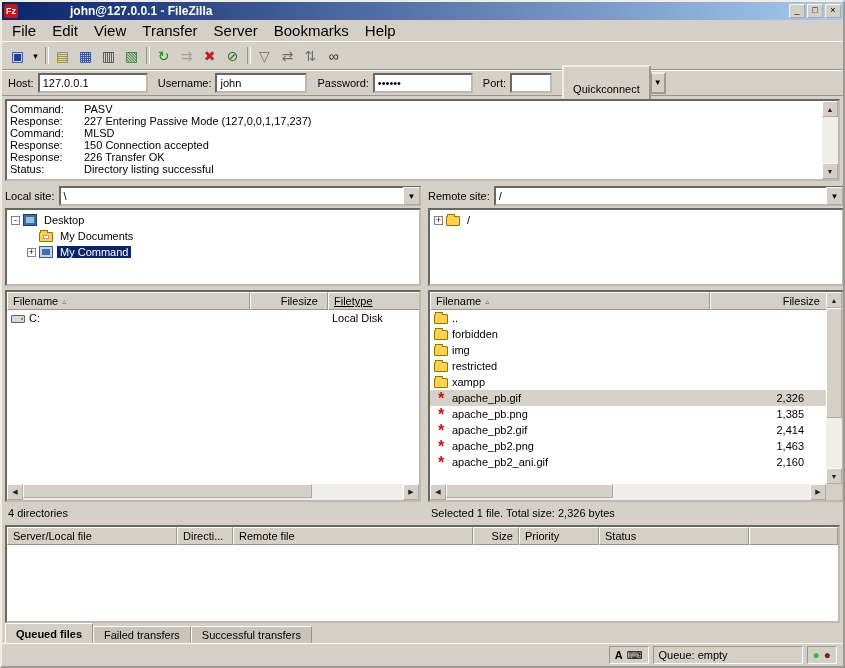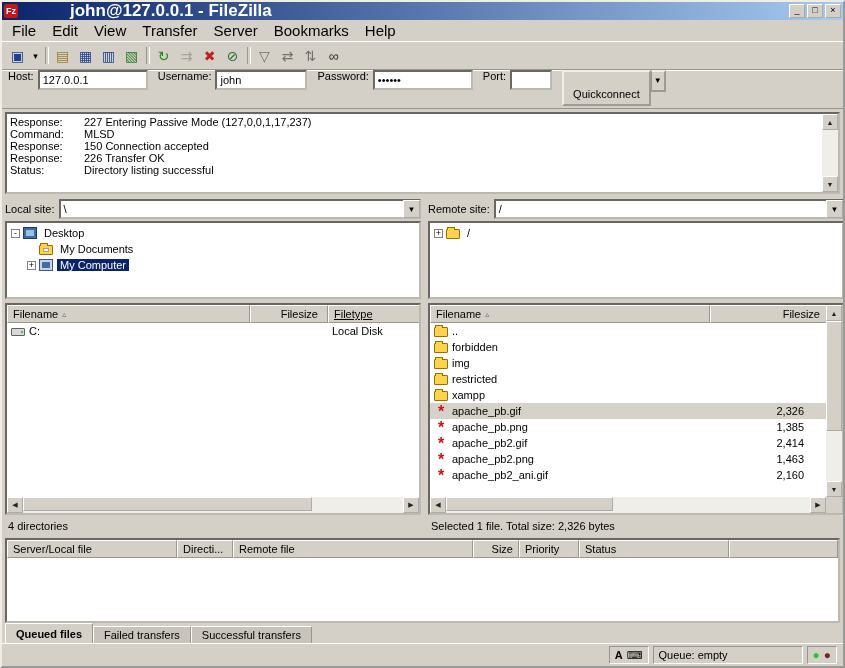--- a/index.html
+++ b/index.html
@@ -2,37 +2,37 @@
 <html><head>
 <meta charset="utf-8">
 <style>
   * { box-sizing: border-box; margin: 0; padding: 0; font-family: "Liberation Sans", "DejaVu Sans", sans-serif; }
   body { margin: 0; background: #808080; }
   .window { width: 845px; height: 668px; background: #d4d0c8; border: 2px outset #f0ede6; display: flex; flex-direction: column; overflow: hidden; position: relative; }
 
   
   .titlebar { height: 18px; flex: none; background: linear-gradient(to right, #0a246a, #a6caf0); display: flex; align-items: center; padding: 0 2px; color: #fff; }
   .fz-icon { width: 14px; height: 14px; background: #bf1818; color: #fff; font-size: 9px; font-weight: bold; display: flex; align-items: center; justify-content: center; margin-right: 4px; border-radius: 2px; flex: none; }
-  .title-text { flex: 1; font-size: 17px; font-weight: bold; white-space: nowrap; overflow: hidden; padding-left: 48px; }
+  .title-text { flex: 1; font-size: 12px; font-weight: bold; white-space: nowrap; overflow: hidden; padding-left: 48px; }
   .tb-btn { width: 16px; height: 14px; background: #d4d0c8; border: 1px outset #fff; font-size: 9px; line-height: 11px; text-align: center; color: #000; margin-left: 2px; flex: none; }
 
   
   .menubar { height: 21px; flex: none; display: flex; align-items: center; padding-left: 2px; font-size: 15px; }
   .menu-item { padding: 3px 8px; color: #000; }
 
   
   .toolbar { height: 29px; flex: none; display: flex; align-items: center; padding: 2px 4px; border-top: 1px solid #fff; border-bottom: 1px solid #9a968e; }
   .tbtn { width: 23px; height: 23px; display: flex; align-items: center; justify-content: center; font-size: 14px; flex: none; }
   .tbtn.narrow { width: 13px; font-size: 9px; }
   .tbtn.sep { width: 9px; position: relative; }
   .tbtn.sep::before { content: ""; position: absolute; left: 3px; top: 3px; bottom: 3px; width: 2px; border-left: 1px solid #9a968e; border-right: 1px solid #fff; }
   .tbtn.disabled { opacity: .45; }
 
   
-  .quickbar { height: 39px; flex: none; display: flex; align-items: flex-start; padding: 0 6px; font-size: 11px; border-bottom: 1px solid #9a968e; box-shadow: inset 0 1px 0 #fff; }
+  .quickbar { height: 26px; flex: none; display: flex; align-items: center; padding: 0 6px; font-size: 11px; border-bottom: 1px solid #9a968e; box-shadow: inset 0 1px 0 #fff; }
   .qlabel { margin: 0 4px 0 10px; white-space: nowrap; }
   .qlabel:first-child { margin-left: 0; }
   .qinput { height: 20px; border: 2px inset #bdb9b1; background: #fff; font-size: 11px; padding: 1px 3px; }
   .btn { height: 22px; margin-left: 10px; padding: 16px 9px; background: #d4d0c8; border: 2px outset #f0ede6; font-size: 11px; }
   .btn-arrow { height: 22px; width: 15px; background: #d4d0c8; border: 2px outset #f0ede6; border-left: 1px solid #9a968e; font-size: 8px; line-height: 18px; text-align: center; }
 
   
   .logpanel { margin: 3px; height: 82px; flex: none; background: #fff; border: 2px inset #bdb9b1; position: relative; overflow: hidden; }
   .loglines { padding: 2px 3px; }
   .logline { height: 12px; line-height: 12px; font-size: 11px; white-space: nowrap; }
@@ -223,20 +223,21 @@
     <input class="qinput" style="width: 100px;" value="••••••">
     <span class="qlabel">Port:</span>
     <input class="qinput" style="width: 42px;" value="">
     <button class="btn">Quickconnect</button>
     <div class="btn-arrow">▼</div>
   </div>
 
   <div class="logpanel">
     <div class="loglines">
 
+        <div class="logline"><span class="loglabel">Command:</span><span>PASV</span></div>
 
         <div class="logline"><span class="loglabel">Response:</span><span>227 Entering Passive Mode (127,0,0,1,17,237)</span></div>
 
         <div class="logline"><span class="loglabel">Command:</span><span>MLSD</span></div>
 
         <div class="logline"><span class="loglabel">Response:</span><span>150 Connection accepted</span></div>
 
         <div class="logline"><span class="loglabel">Response:</span><span>226 Transfer OK</span></div>
 
         <div class="logline"><span class="loglabel">Status:</span><span>Directory listing successful</span></div>
@@ -268,21 +269,21 @@
 
           <div class="trow i-documents" style="padding-left: 20px;">
             <span class="expander"></span>
             <span class="ticon"></span>
             <span class="tlabel">My Documents</span>
           </div>
 
           <div class="trow sel i-computer has-exp" style="padding-left: 20px;">
             <span class="expander">+</span>
             <span class="ticon"></span>
-            <span class="tlabel">My Computer</span>
+            <span class="tlabel">My Command</span>
           </div>
         </div>
       <div class="pane-gap"></div>
       <div class="listbox local-list">
         <div class="listheader">
 
             <div class="hcell" style="width: 243px;">
               <span>Filename</span>
               <span class="sort">▵</span>
             </div>
@@ -469,21 +470,21 @@
         </div>
 
         <div class="hcell" style="width: 240px;">
           <span>Remote file</span>
         </div>
 
         <div class="hcell a-right" style="width: 46px;">
           <span>Size</span>
         </div>
 
-        <div class="hcell" style="width: 60px;">
+        <div class="hcell" style="width: 80px;">
           <span>Priority</span>
         </div>
 
         <div class="hcell" style="width: 150px;">
           <span>Status</span>
         </div>
       </div>
     <div class="queuebody"></div>
   </div>
 

